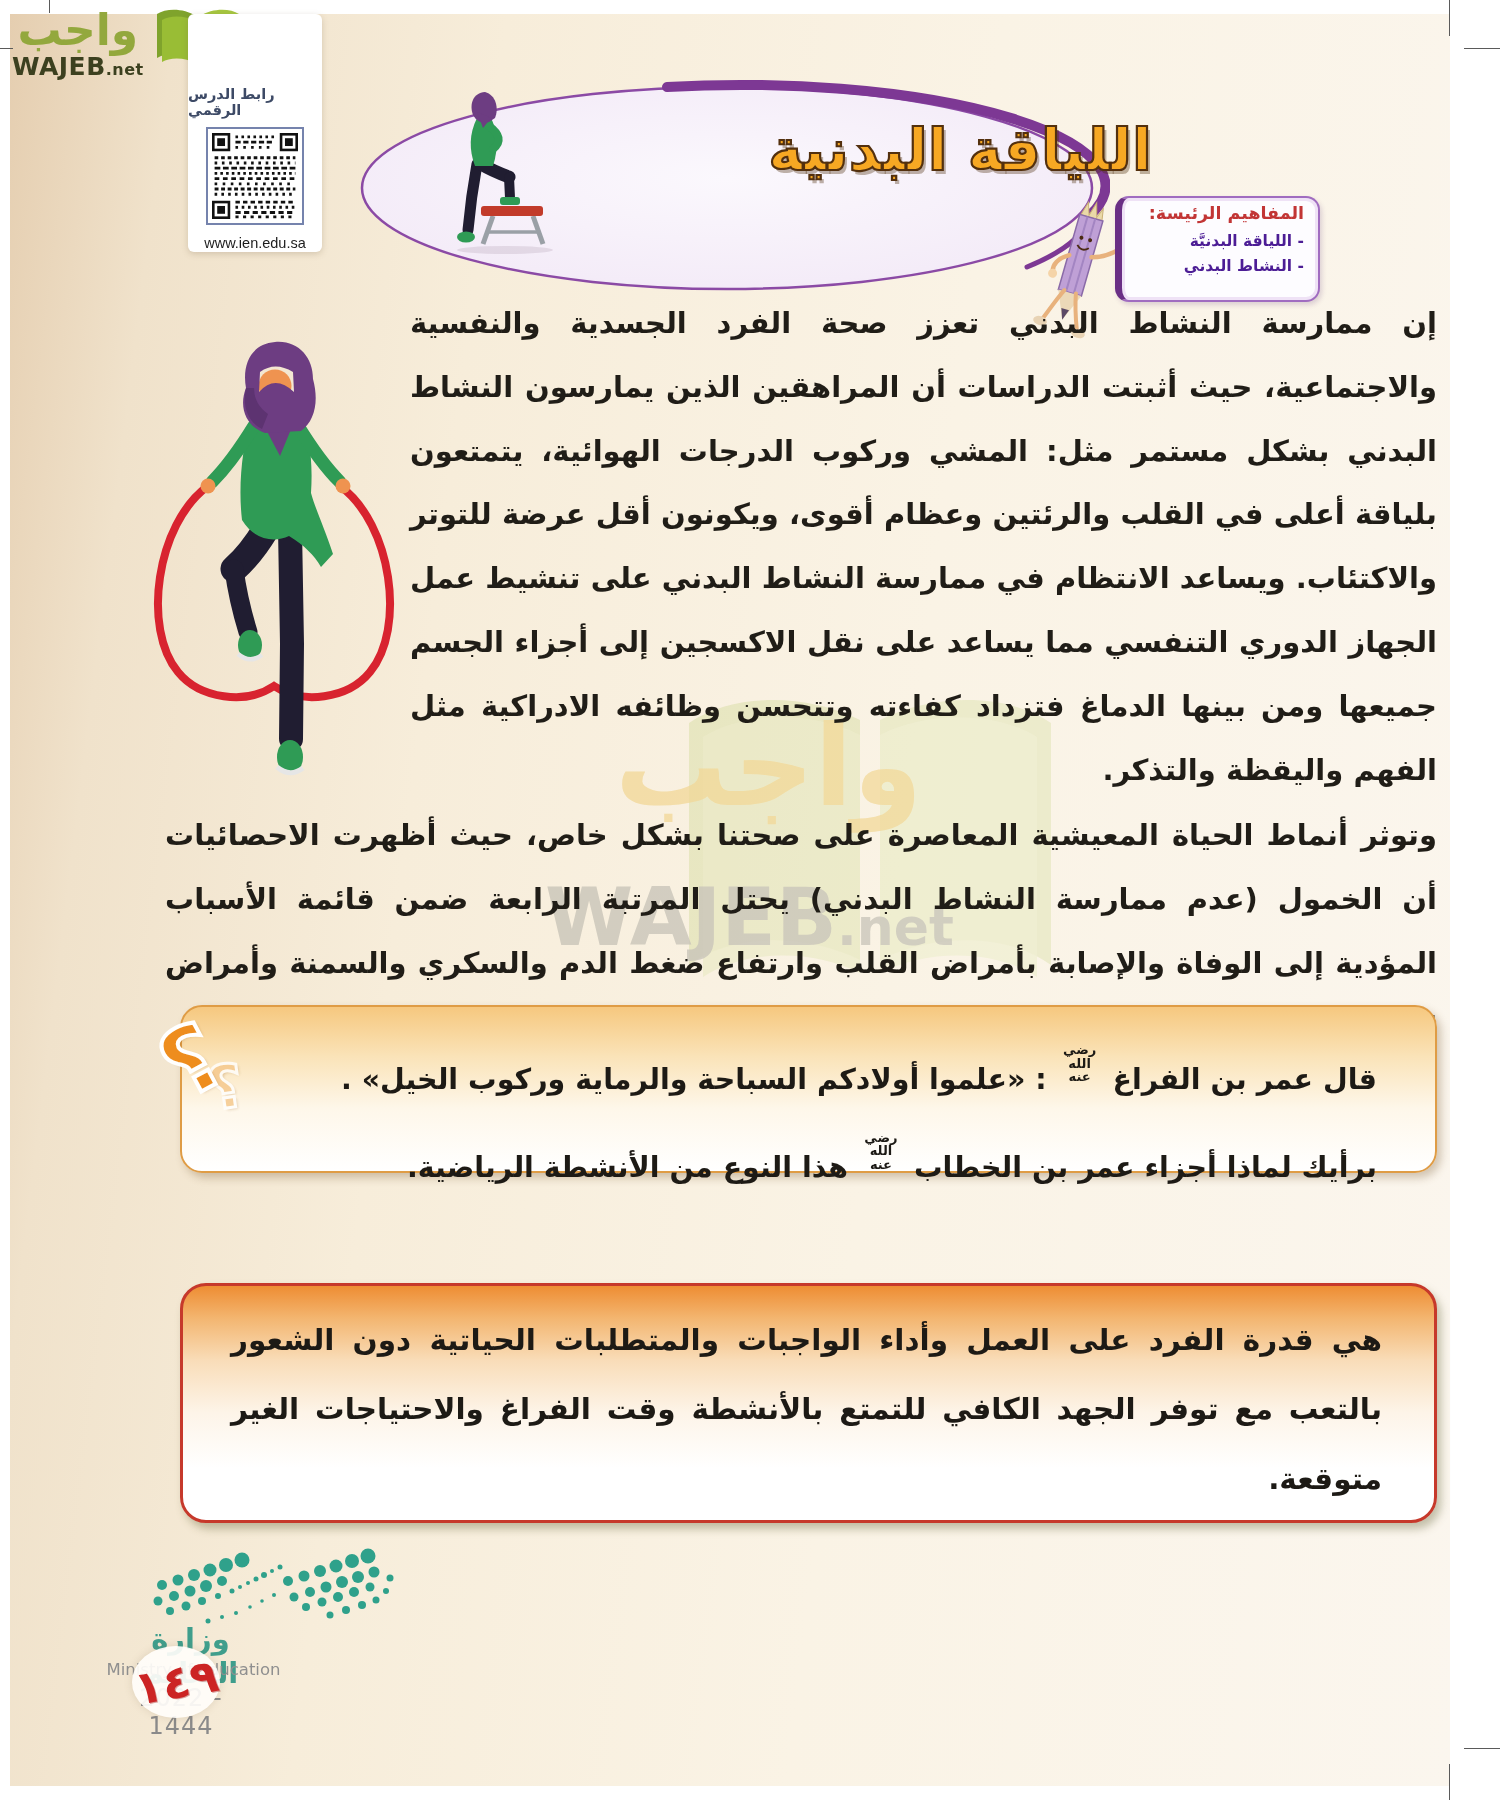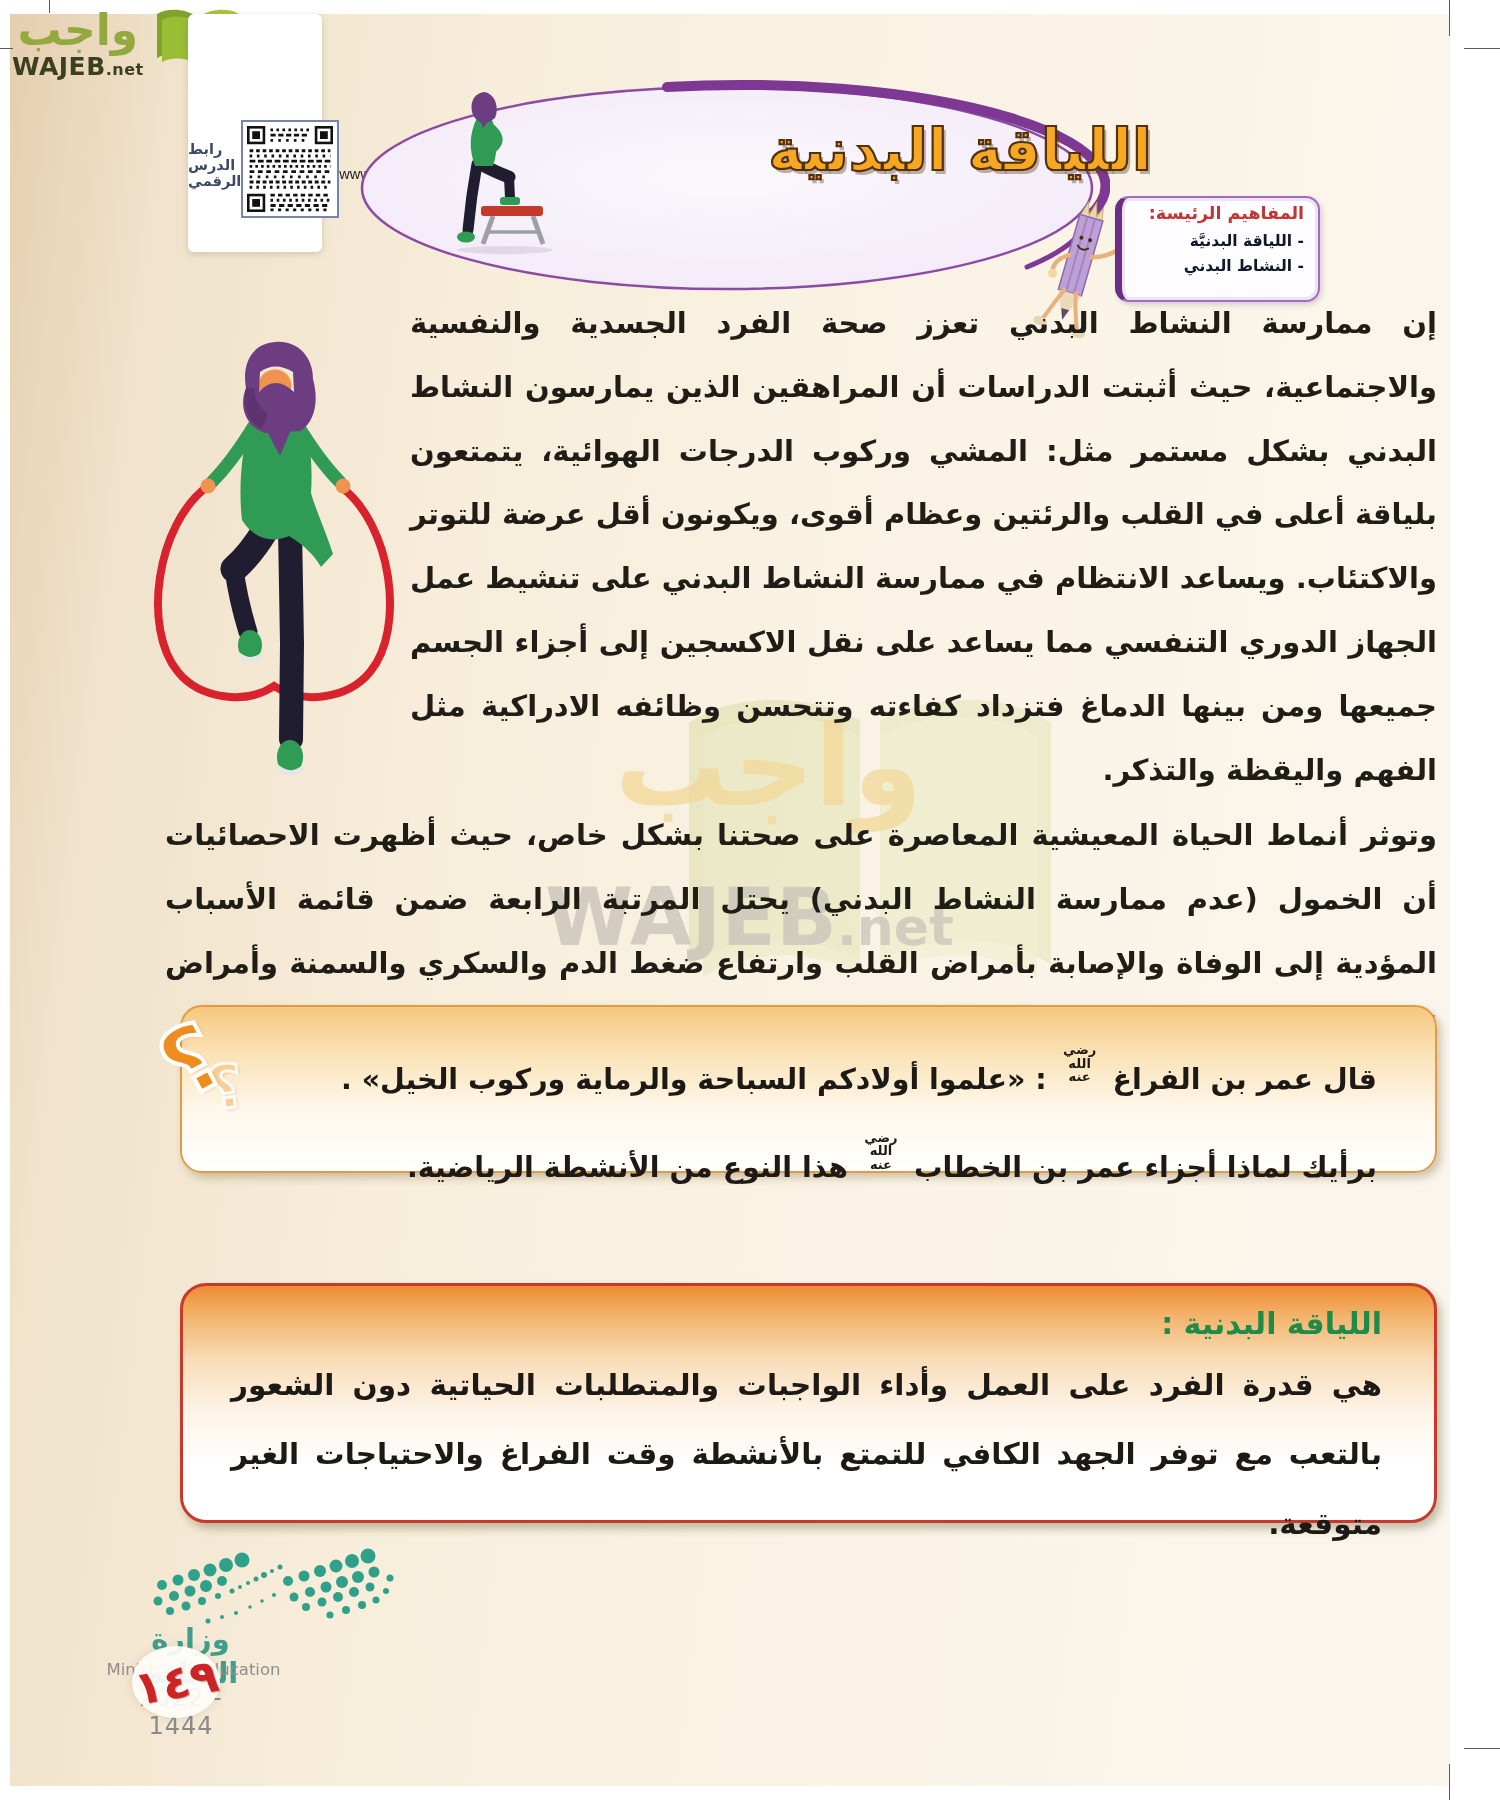--- a/index.html
+++ b/index.html
@@ -10,37 +10,37 @@
   
   .crop{position:absolute;background:#5a5a5a;}
   
   .brand{position:absolute;left:12px;top:8px;display:flex;align-items:flex-start;gap:10px;}
   .brand-txt{display:flex;flex-direction:column;align-items:center;line-height:1;}
   .brand-ar{font-size:44px;font-weight:700;color:#93a83d;}
   .brand-en{font-size:25px;font-weight:700;color:#3c401f;margin-top:2px;letter-spacing:.5px;}
   .brand-en small{font-size:16px;font-weight:700;}
   
   .qr-card{position:absolute;left:188px;top:14px;width:134px;height:238px;background:#ffffff;
-           border-radius:6px;box-shadow:0 2px 6px rgba(120,100,70,.25);display:flex;flex-direction:row;
+           border-radius:6px;box-shadow:0 2px 6px rgba(120,100,70,.25);display:flex;flex-direction:column;
            align-items:center;justify-content:flex-start;padding-top:72px;box-sizing:border-box;}
   .qr-title{font-size:14.5px;font-weight:700;color:#3d4a66;margin-bottom:9px;}
   .qr-frame{border:2px solid #7583ad;background:#fff;padding:4px;line-height:0;}
   .qr-url{font-family:Liberation Sans, sans-serif;font-size:14.5px;color:#1d1d1d;margin-top:10px;}
   
   .banner-svg{position:absolute;left:350px;top:78px;width:760px;height:225px;}
   .banner-title{position:absolute;left:620px;top:116px;width:680px;text-align:center;direction:rtl;
                 font-size:58px;font-weight:700;color:#f7a823;-webkit-text-stroke:2.2px #53300e;
                 text-shadow:3px 4px 0 rgba(74,44,10,.35);}
   
   .concepts{position:absolute;left:1115px;top:196px;width:205px;height:106px;background:#fdfcff;
             border:2px solid #a06cc0;border-left:7px solid #6a2f85;border-radius:14px;
             box-shadow:inset 0 0 0 3px #efe2f6,2px 3px 5px rgba(100,60,120,.2);
             direction:rtl;padding:5px 14px 0 8px;box-sizing:border-box;}
   .concepts-heading{color:#c23535;font-size:17.5px;font-weight:700;margin-bottom:6px;}
-  .concepts-item{color:#0f172a;font-size:15.5px;font-weight:700;line-height:1.6;}
+  .concepts-item{color:#4c1d95;font-size:15.5px;font-weight:700;line-height:1.6;}
   .pencil-svg{position:absolute;left:1022px;top:198px;width:112px;height:145px;}
   
   .watermark{position:absolute;left:545px;top:695px;width:520px;height:320px;opacity:.45;z-index:1;}
   .wm-book{position:absolute;right:0;top:0;}
   .wm-ar{position:absolute;left:70px;top:6px;font-size:112px;font-weight:700;color:#e9b93e;opacity:.75;}
   .wm-en{position:absolute;left:0;top:176px;font-size:80px;font-weight:700;color:#90908a;opacity:.8;}
   .wm-en small{font-size:52px;}
   .body-text{position:absolute;left:165px;top:292px;width:1272px;z-index:2;direction:rtl;
              text-align:justify;font-size:29px;font-weight:700;color:#201d17;line-height:2.2;}
   .body-text p{margin:0 0 2px 0;}
@@ -259,21 +259,20 @@
       <span class="honorific">رضي الله عنه</span>
       <span>هذا النوع من الأنشطة  الرياضية.</span>
     </div>
   </div>
   <div class="q-ornament">
     <span class="q-mark m2">؟</span>
     <span class="q-mark m1">؟</span>
   </div>
 
   <div class="def-box">
-    <div class="def-title">اللياقة البدنية :</div>
     <div class="def-body">هي قدرة الفرد على العمل وأداء الواجبات والمتطلبات الحياتية دون الشعور بالتعب مع توفر الجهد الكافي للتمتع بالأنشطة وقت الفراغ والاحتياجات الغير متوقعة.</div>
   </div>
 
   <svg class="moe-logo" viewBox="0 0 252 92">
     <g fill="#2fa18b">
       <circle cx="14" cy="40" r="5"></circle>
         <circle cx="30" cy="35" r="5.5"></circle>
         <circle cx="46" cy="30" r="6"></circle>
         <circle cx="62" cy="25" r="6.5"></circle>
         <circle cx="78" cy="20" r="7"></circle>

